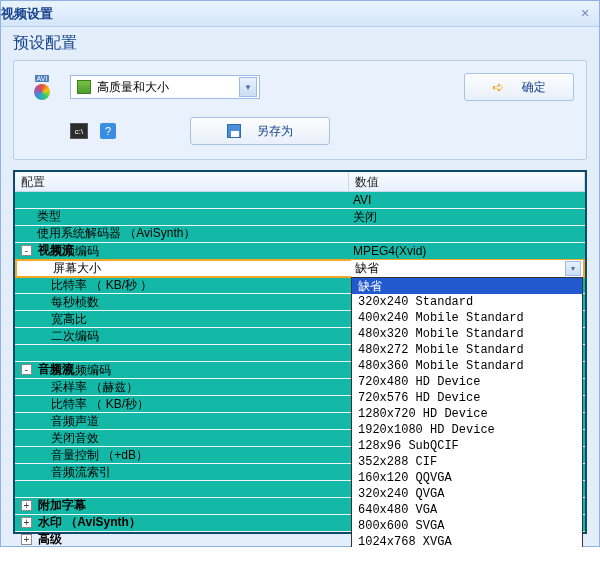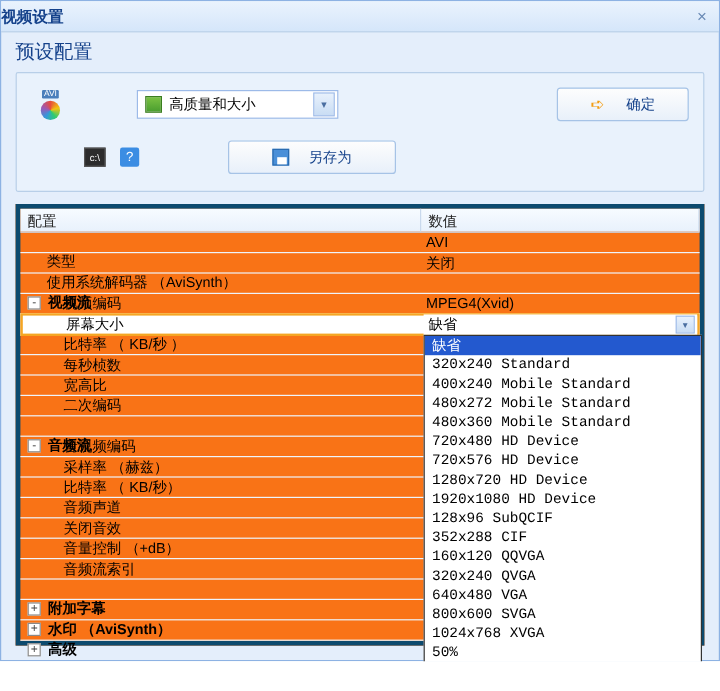--- a/index.html
+++ b/index.html
@@ -7,33 +7,33 @@
 .window { border: 1px solid #8db2e3; background: #e4eefb; }
 .titlebar { background: linear-gradient(#eaf3fd, #d5e6fa); height: 26px; display: flex; align-items: center; justify-content: flex-start; position: relative; border-bottom: 1px solid #b8cfe8; }
 .title { color: #15428b; font-weight: bold; font-size: 13px; }
 .close { position: absolute; right: 6px; top: 5px; width: 16px; height: 16px; color: #6a8ab5; cursor: pointer; text-align: center; line-height: 14px; font-size: 14px; }
 .section-title { color: #15428b; padding: 6px 12px 2px; font-size: 16px; }
 .preset-panel { margin: 4px 12px 10px; border: 1px solid #b8cfe8; background: #e9f2fc; border-radius: 2px; padding: 10px 12px 14px; }
 .preset-row { display: flex; align-items: center; gap: 12px; }
 .preset-icon { width: 32px; height: 32px; display: flex; flex-direction: column; align-items: center; justify-content: center; }
 .preset-icon .avi { background: #4a7ebb; color: #fff; font-size: 7px; padding: 0 2px; border-radius: 1px; }
 .preset-icon .circ { width: 16px; height: 16px; border-radius: 50%; background: conic-gradient(#e74c3c, #f1c40f, #2ecc71, #3498db, #9b59b6, #e74c3c); margin-top: 2px; }
-.preset-select { flex: 1; display: flex; align-items: center; background: #fff; border: 1px solid #9cbae8; height: 24px; padding: 0 2px 0 6px; max-width: 290px; margin-left: 44px; }
+.preset-select { flex: 1; display: flex; align-items: center; background: #fff; border: 1px solid #9cbae8; height: 24px; padding: 0 2px 0 6px; max-width: 290px; }
 .preset-select .disk { width: 14px; height: 14px; background: linear-gradient(#7ac142, #4a9e2f); margin-right: 6px; border: 1px solid #3a7e1f; }
 .preset-select .arrow { width: 18px; height: 20px; background: linear-gradient(#e8f1fc, #c9ddf4); border: 1px solid #9cbae8; display: flex; align-items: center; justify-content: center; color: #4a6ea0; font-size: 9px; }
 .btn { background: linear-gradient(#fdfdfd, #e8f0fa); border: 1px solid #a6c3e6; border-radius: 3px; height: 28px; display: flex; align-items: center; justify-content: center; cursor: pointer; color: #15428b; }
 .btn-ok { width: 110px; gap: 18px; padding: 0 14px; }
 .btn-ok .arr { color: #f39c12; font-size: 14px; }
 .preset-row2 { display: flex; align-items: center; margin-top: 14px; gap: 12px; padding-left: 44px; }
 .mini-icon { width: 18px; height: 16px; background: #2c2c2c; color: #fff; font-size: 8px; display: flex; align-items: center; justify-content: center; border: 1px solid #555; }
 .help-icon { width: 16px; height: 16px; background: #3b8de3; color: #fff; border-radius: 2px; display: flex; align-items: center; justify-content: center; font-size: 11px; cursor: pointer; }
 .btn-saveas { width: 140px; gap: 16px; margin-left: 62px; }
 .btn-saveas .disk2 { width: 14px; height: 14px; background: #4a8fd8; border: 1px solid #2a6bb0; position: relative; }
 .btn-saveas .disk2::after { content: ""; position: absolute; bottom: 0; left: 3px; width: 8px; height: 6px; background: #fff; }
-.grid-panel { margin: 10px 12px 12px; border: 4px solid #0c4a6e; background: #f97316; position: relative; }
+.grid-panel { margin: 10px 12px 12px; border: 2px solid #0c4a6e; background: #14b8a6; position: relative; }
 .grid-header { display: flex; background: linear-gradient(#f7fbff, #e8f1fc); border-bottom: 1px solid #c9d9ed; height: 20px; }
 .gh-cell { padding: 2px 6px; border-right: 1px solid #c9d9ed; color: #222; }
 .gh-c1 { width: 334px; }
 .gh-c2 { flex: 1; }
 .grid-body { position: relative; }
 .row { display: flex; height: 17px; align-items: center; border-bottom: 1px solid #eef4fb; }
 .cell1 { width: 334px; padding-left: 6px; display: flex; align-items: center; gap: 2px; white-space: nowrap; }
 .cell2 { flex: 1; padding-left: 4px; white-space: nowrap; }
 .indent1 { padding-left: 22px; margin-top: 32px; }
 .indent2 { padding-left: 36px; align-items: flex-end; }
@@ -215,20 +215,21 @@
             <span class="bold">高级</span>
           </div>
           <div class="cell2"></div>
         </div>
       </div>
 
     <div class="dropdown" id="dropdown">
         <div class="dd-item sel">缺省</div>
         <div class="dd-item">320x240  Standard</div>
         <div class="dd-item">400x240  Mobile Standard</div>
+        <div class="dd-item">480x320  Mobile Standard</div>
         <div class="dd-item">480x272  Mobile Standard</div>
         <div class="dd-item">480x360  Mobile Standard</div>
         <div class="dd-item">720x480  HD Device</div>
         <div class="dd-item">720x576  HD Device</div>
         <div class="dd-item">1280x720 HD Device</div>
         <div class="dd-item">1920x1080 HD Device</div>
         <div class="dd-item">128x96   SubQCIF</div>
         <div class="dd-item">352x288  CIF</div>
         <div class="dd-item">160x120  QQVGA</div>
         <div class="dd-item">320x240  QVGA</div>

